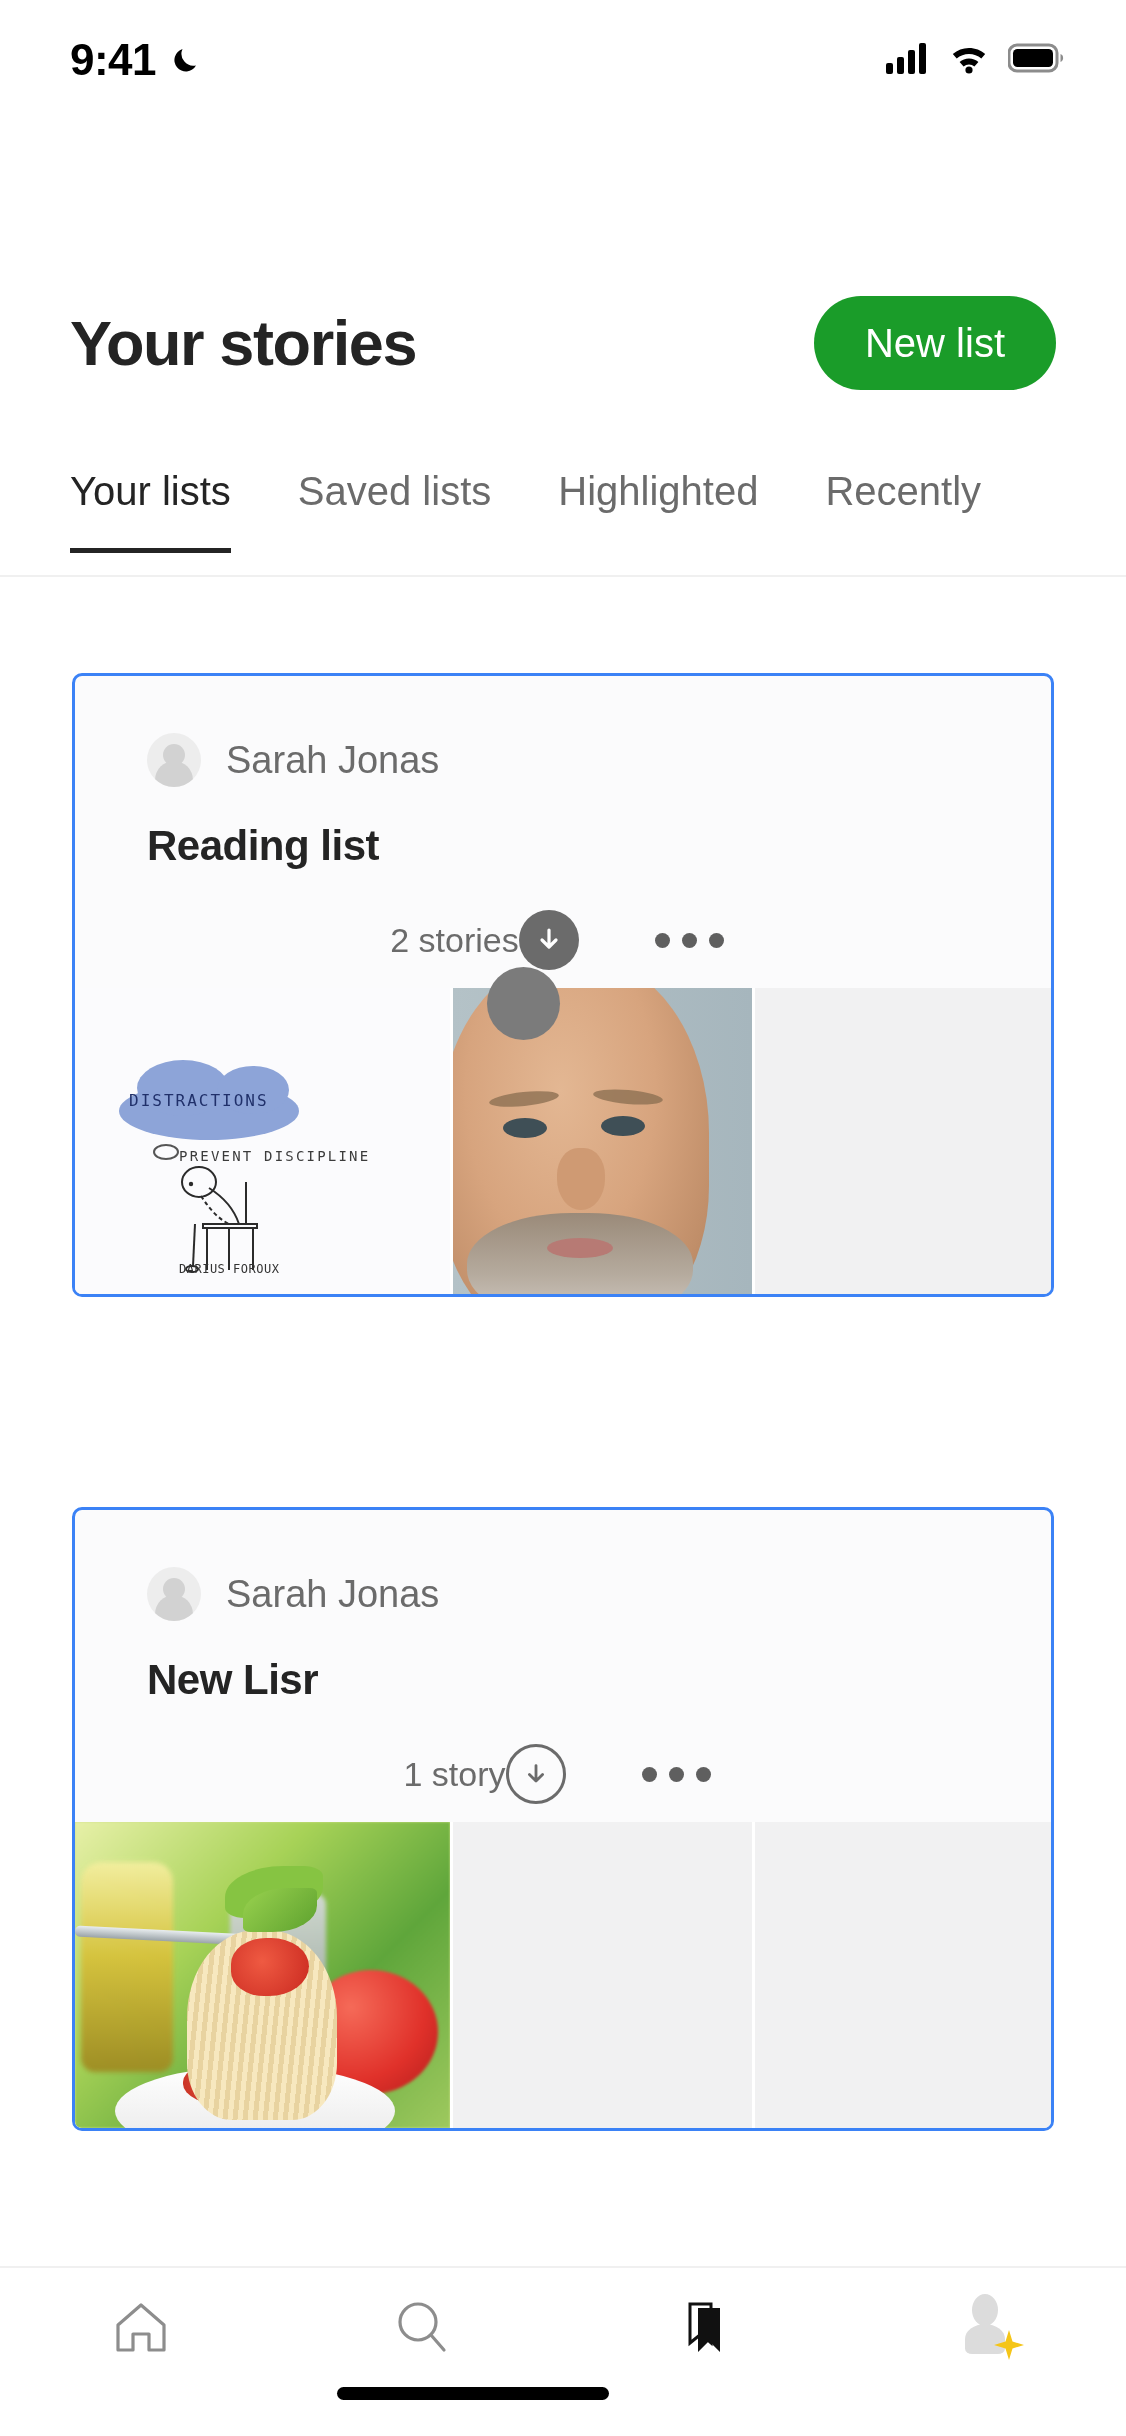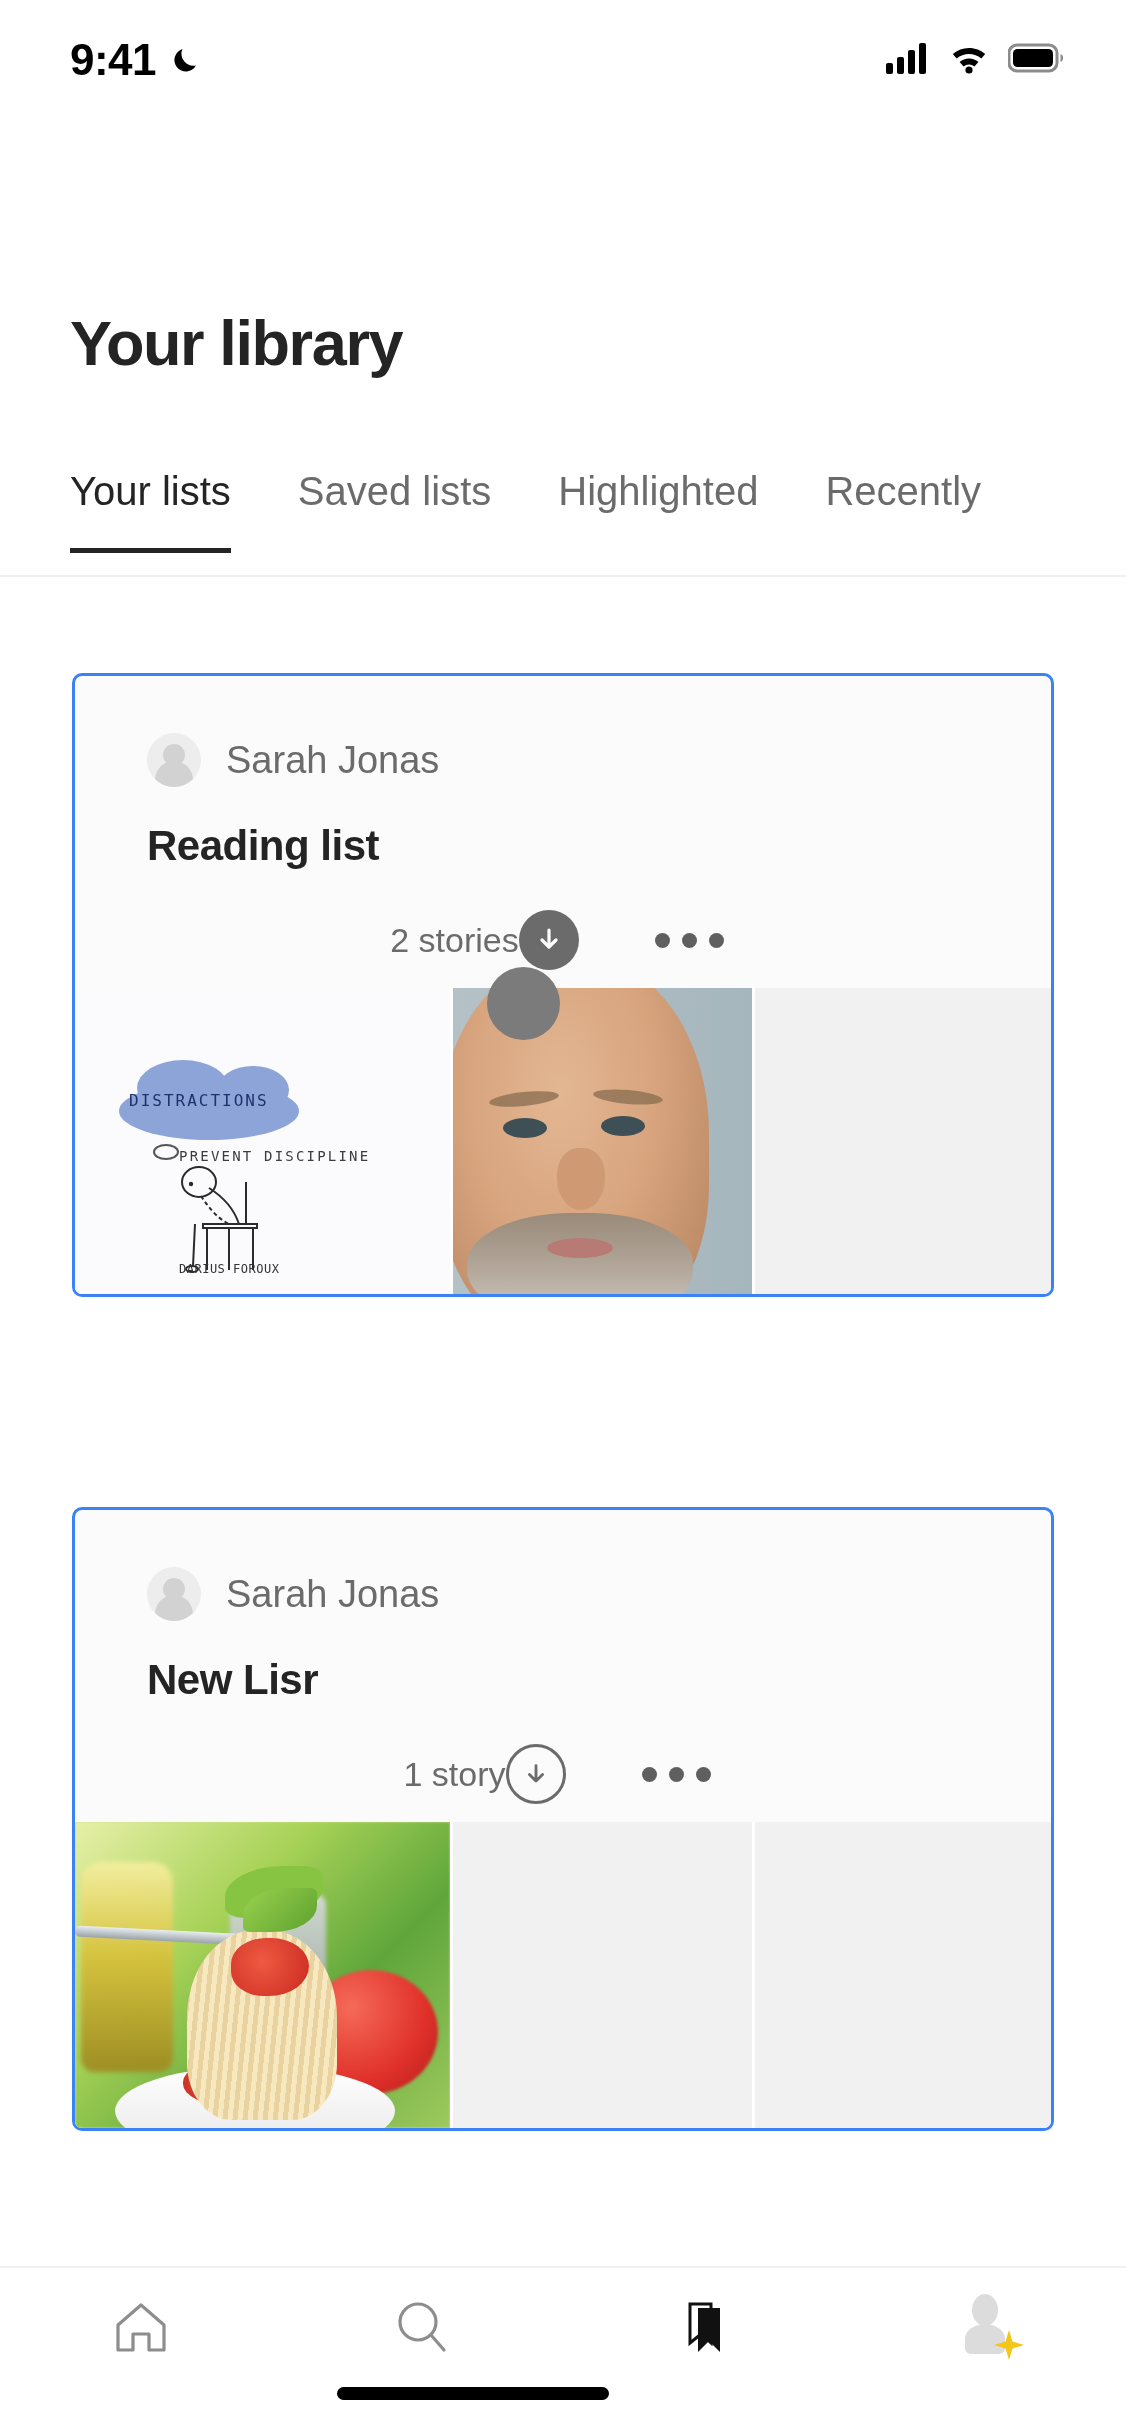--- a/index.html
+++ b/index.html
@@ -303,21 +303,22 @@
         <svg width="56" height="32" viewBox="0 0 56 32">
           <rect x="1" y="3" width="48" height="26" rx="8" fill="none" stroke="#000" stroke-width="3" opacity="0.45"></rect>
           <rect x="5" y="7" width="40" height="18" rx="4.5" fill="#000"></rect>
           <path d="M52.5 12v8c2-0.8 2.6-2.2 2.6-4s-0.6-3.2-2.6-4z" fill="#000" opacity="0.45"></path>
         </svg>
       </span>
     </div>
   </div>
 
   <div class="header">
-    <h1 class="page-title">Your library</h1>
+    <h1 class="page-title">Your stories</h1>
+    <button class="new-list-btn">New list</button>
   </div>
 
   <div class="tabs">
     <div class="tab active">Your lists</div>
     <div class="tab">Saved lists</div>
     <div class="tab">Highlighted</div>
     <div class="tab">Recently</div>
   </div>
 
   <div class="content">

